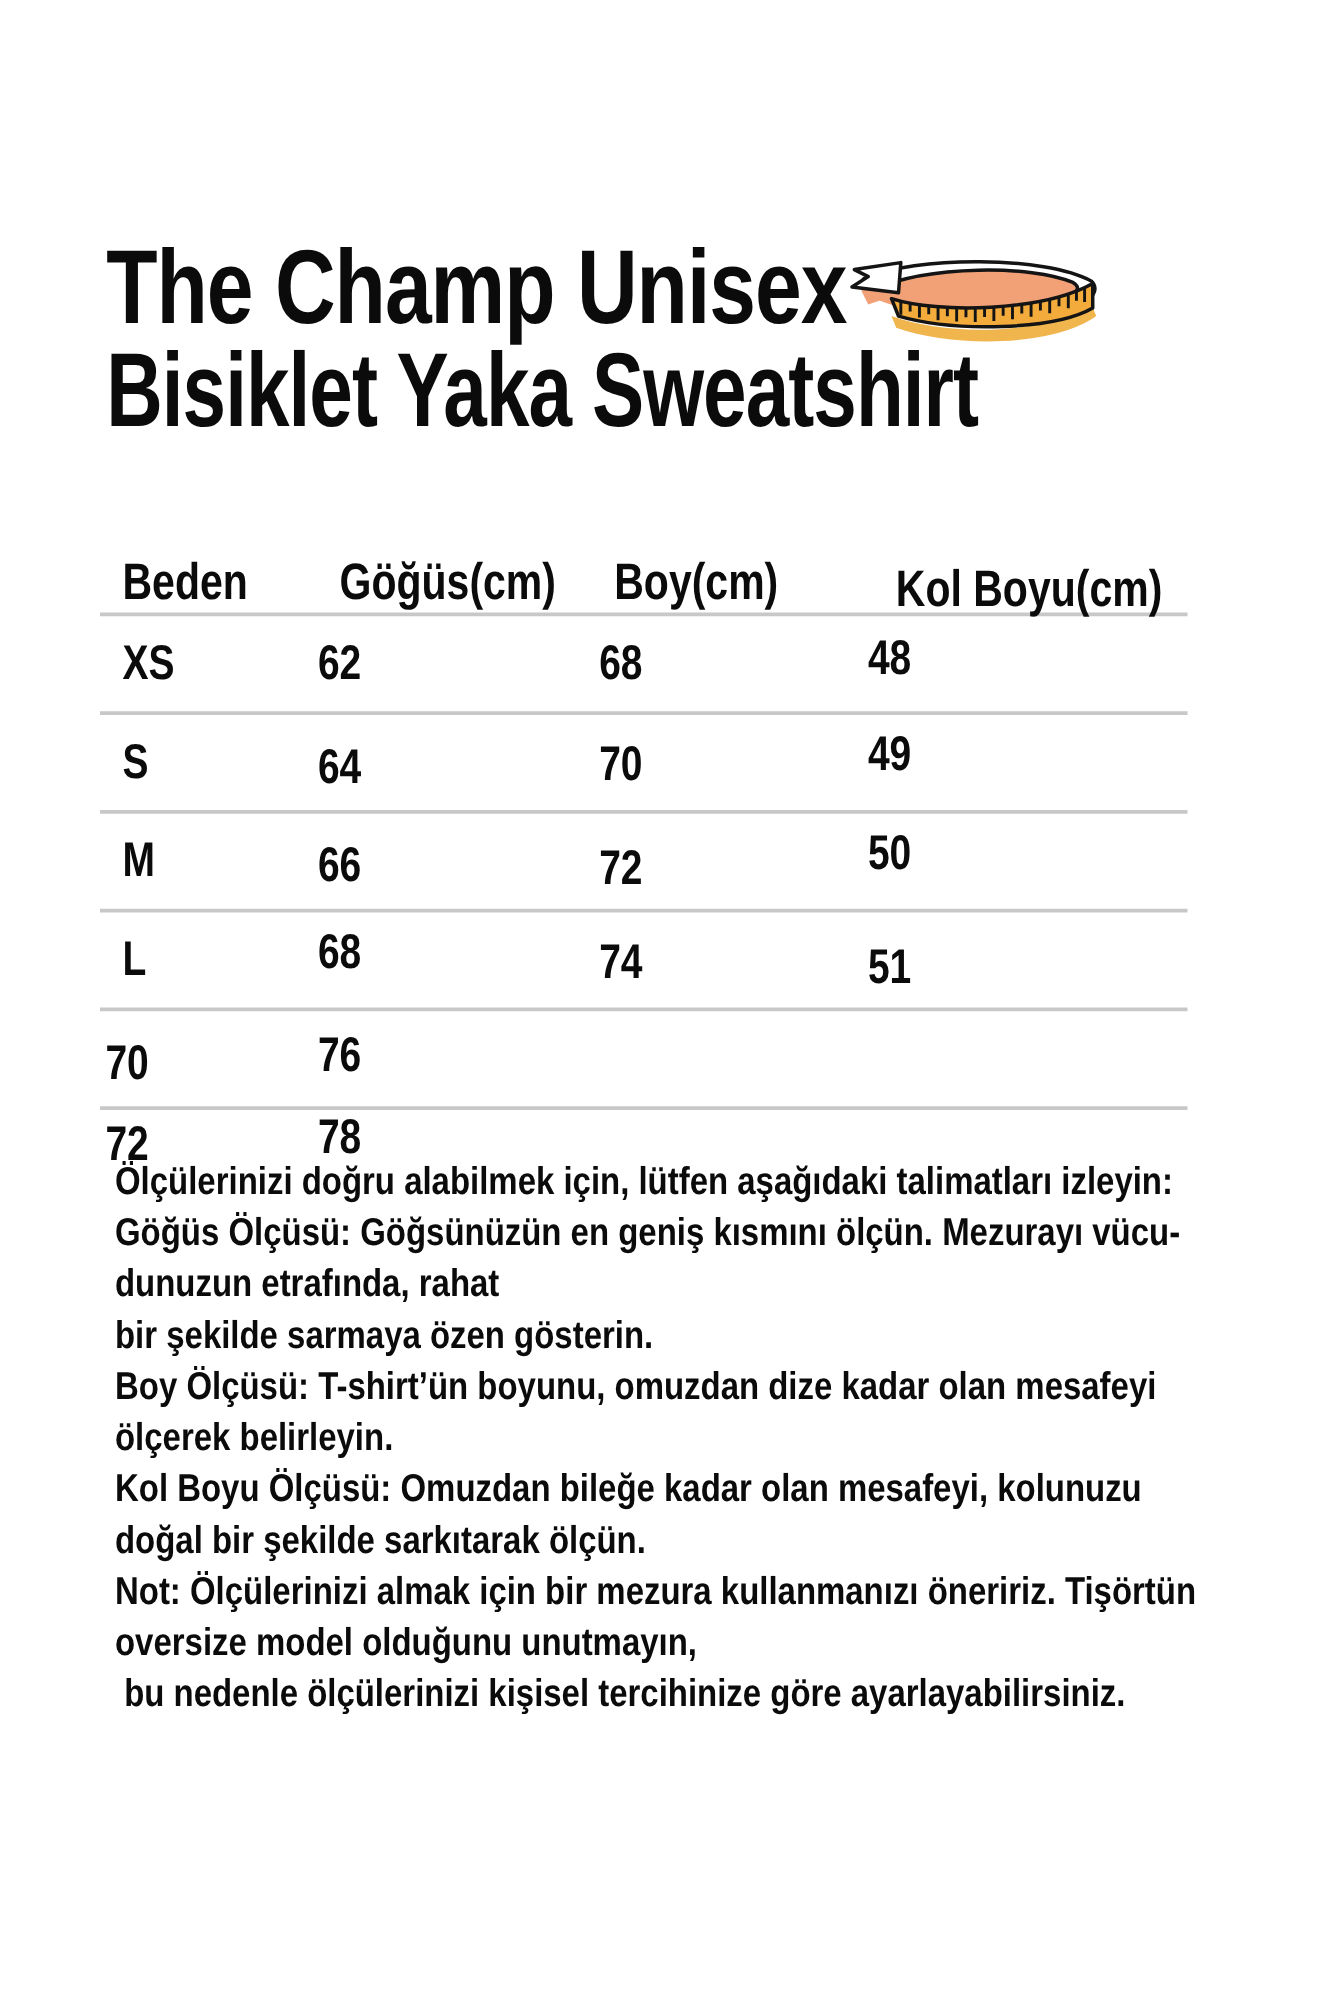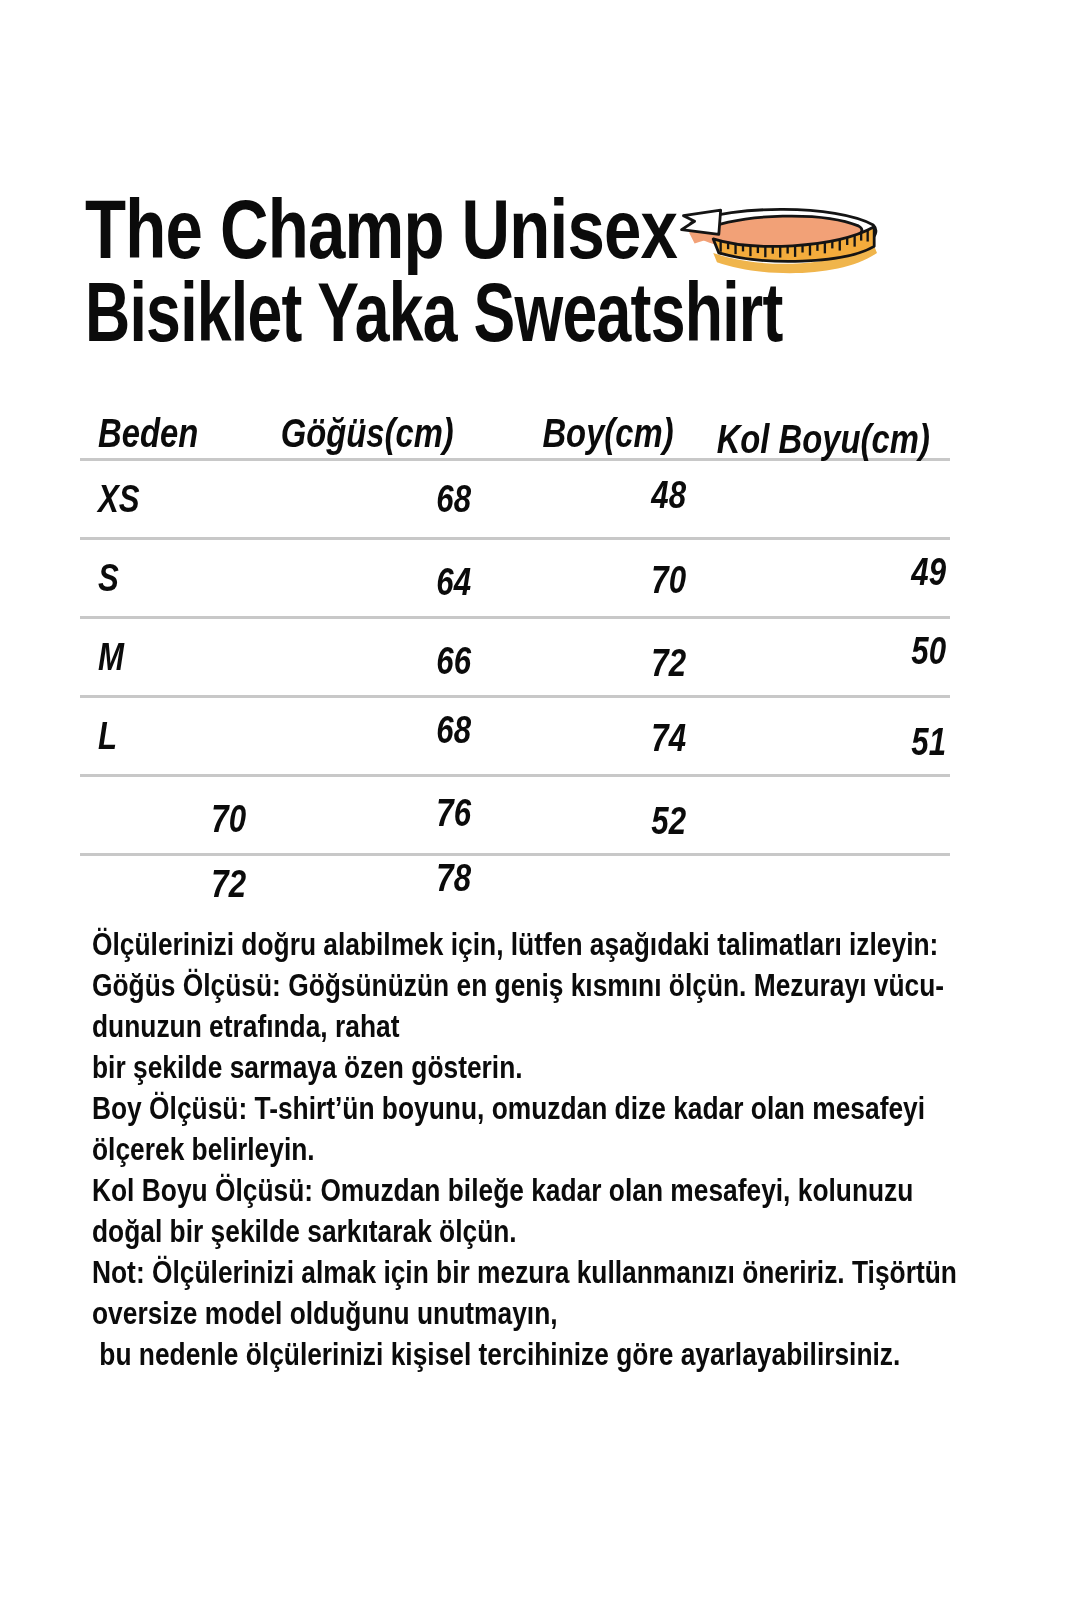--- a/index.html
+++ b/index.html
@@ -16,29 +16,29 @@
   .title-line{
     font-size:84px;font-weight:700;line-height:83px;
     white-space:nowrap;letter-spacing:-1px;
     transform:scaleX(.80);transform-origin:left top;
   }
   .title-line.line2{transform:scaleX(.745);}
   
   .tape{position:absolute;left:676px;top:194px;width:214px;height:88px;}
   .tape svg{display:block;width:100%;height:100%;}
   
-  .size-table{position:absolute;left:80px;top:408px;width:870px;font-style:italic;}
+  .size-table{position:absolute;left:80px;top:440px;width:870px;}
   .t-row{
     display:grid;grid-template-columns:170px 225px 215px 260px;
     align-items:center;height:76px;
     border-bottom:3px solid #c8c8c8;
   }
   .t-row.t-head{height:50px;}
   .t-row:last-child{border-bottom:none;}
-  .cell{text-align:right;font-weight:700;font-size:39px;white-space:nowrap;}
+  .cell{text-align:left;font-weight:700;font-size:39px;white-space:nowrap;}
   .t-head .cell{font-size:41px;}
   .c-size{text-align:left;padding-left:18px;}
   .cond{display:inline-block;transform:scaleX(.80);transform-origin:center center;}
   .c-size .cond{transform-origin:left center;}
   
   .u2{transform:scaleX(.80) translateY(-2px);}
   .u4{transform:scaleX(.80) translateY(-4px);}
   .u6{transform:scaleX(.80) translateY(-6px);}
   .u10{transform:scaleX(.80) translateY(-10px);}
   .u16{transform:scaleX(.80) translateY(-16px);}
@@ -108,20 +108,21 @@
   <section class="size-table">
     <div class="t-row t-head">
       <div class="cell c-size"><span class="cond">Beden</span></div>
       <div class="cell"><span class="cond">Göğüs(cm)</span></div>
       <div class="cell"><span class="cond">Boy(cm)</span></div>
       <div class="cell"><span class="cond d6">Kol Boyu(cm)</span></div>
     </div>
 
     <div class="t-row">
       <div class="cell c-size"><span class="cond">XS</span></div>
+      <div class="cell"><span class="cond">62</span></div>
       <div class="cell"><span class="cond">68</span></div>
       <div class="cell"><span class="cond u4">48</span></div>
     </div>
 
     <div class="t-row">
       <div class="cell c-size"><span class="cond">S</span></div>
       <div class="cell"><span class="cond d4">64</span></div>
       <div class="cell"><span class="cond d2">70</span></div>
       <div class="cell"><span class="cond u6">49</span></div>
     </div>
@@ -136,21 +137,20 @@
     <div class="t-row">
       <div class="cell c-size"><span class="cond">L</span></div>
       <div class="cell"><span class="cond u6">68</span></div>
       <div class="cell"><span class="cond d2">74</span></div>
       <div class="cell"><span class="cond d6">51</span></div>
     </div>
 
     <div class="t-row">
       <div class="cell"><span class="cond d4">70</span></div>
       <div class="cell"><span class="cond u2">76</span></div>
-      <div class="cell"><span class="cond d6">52</span></div>
     </div>
 
     <div class="t-row">
       <div class="cell"><span class="cond u10">72</span></div>
       <div class="cell"><span class="cond u16">78</span></div>
     </div>
   </section>
 
   <section class="instructions">
     <div class="ins-line">Ölçülerinizi doğru alabilmek için, lütfen aşağıdaki talimatları izleyin:</div>

